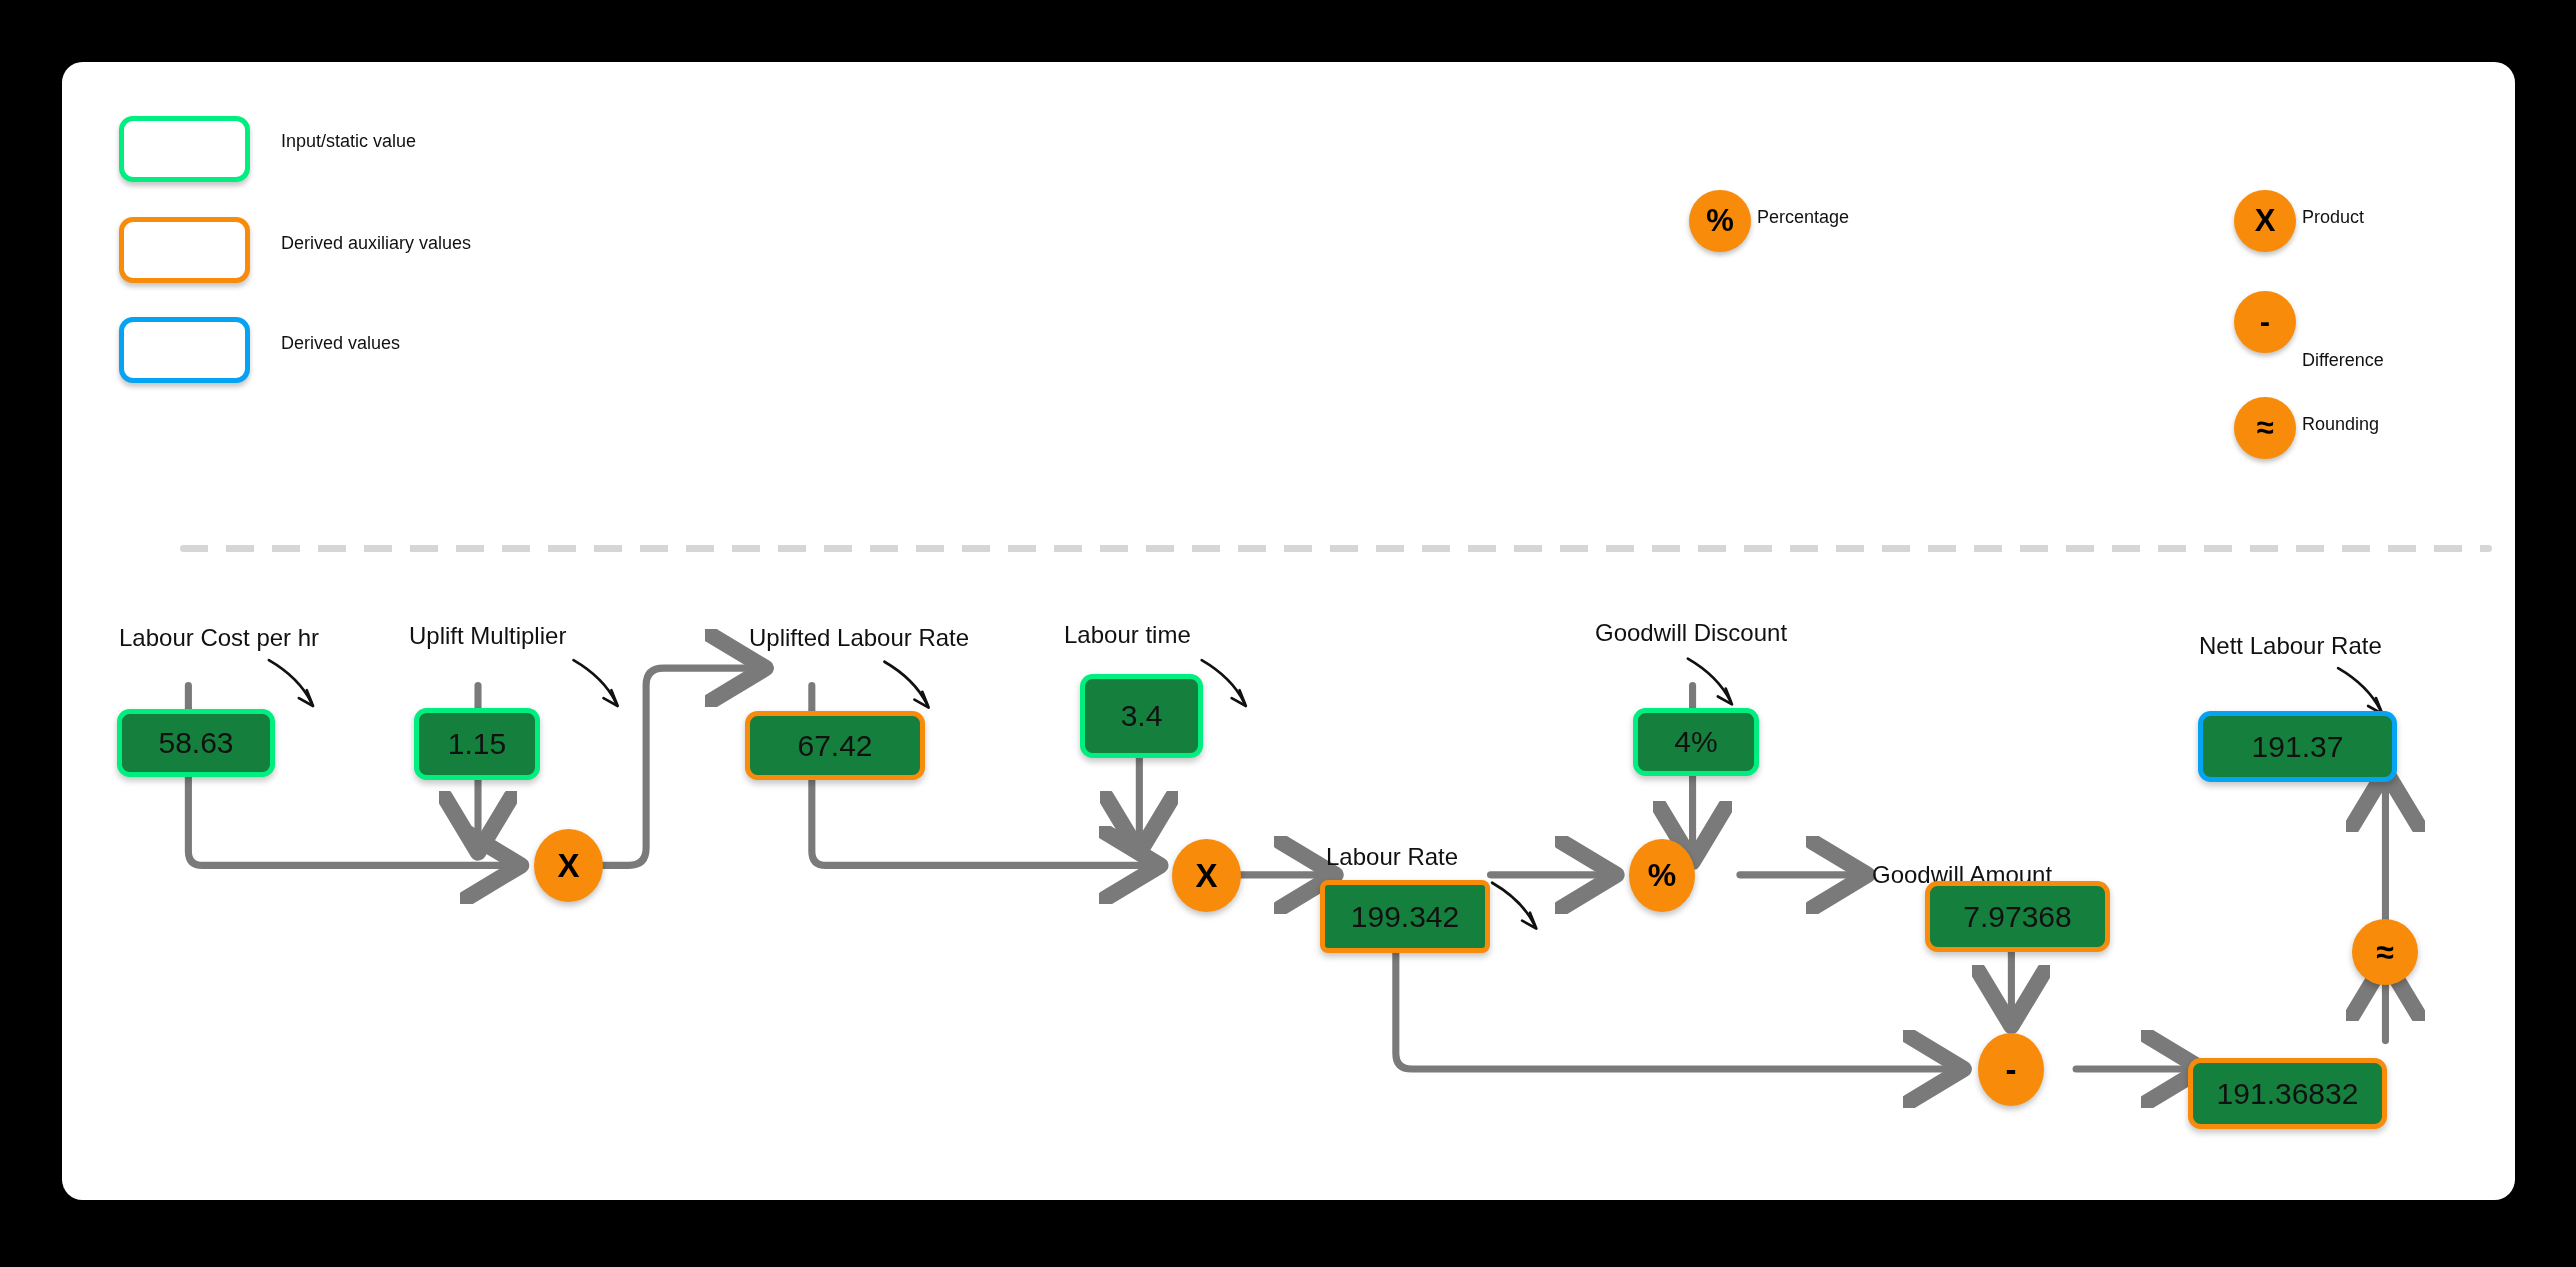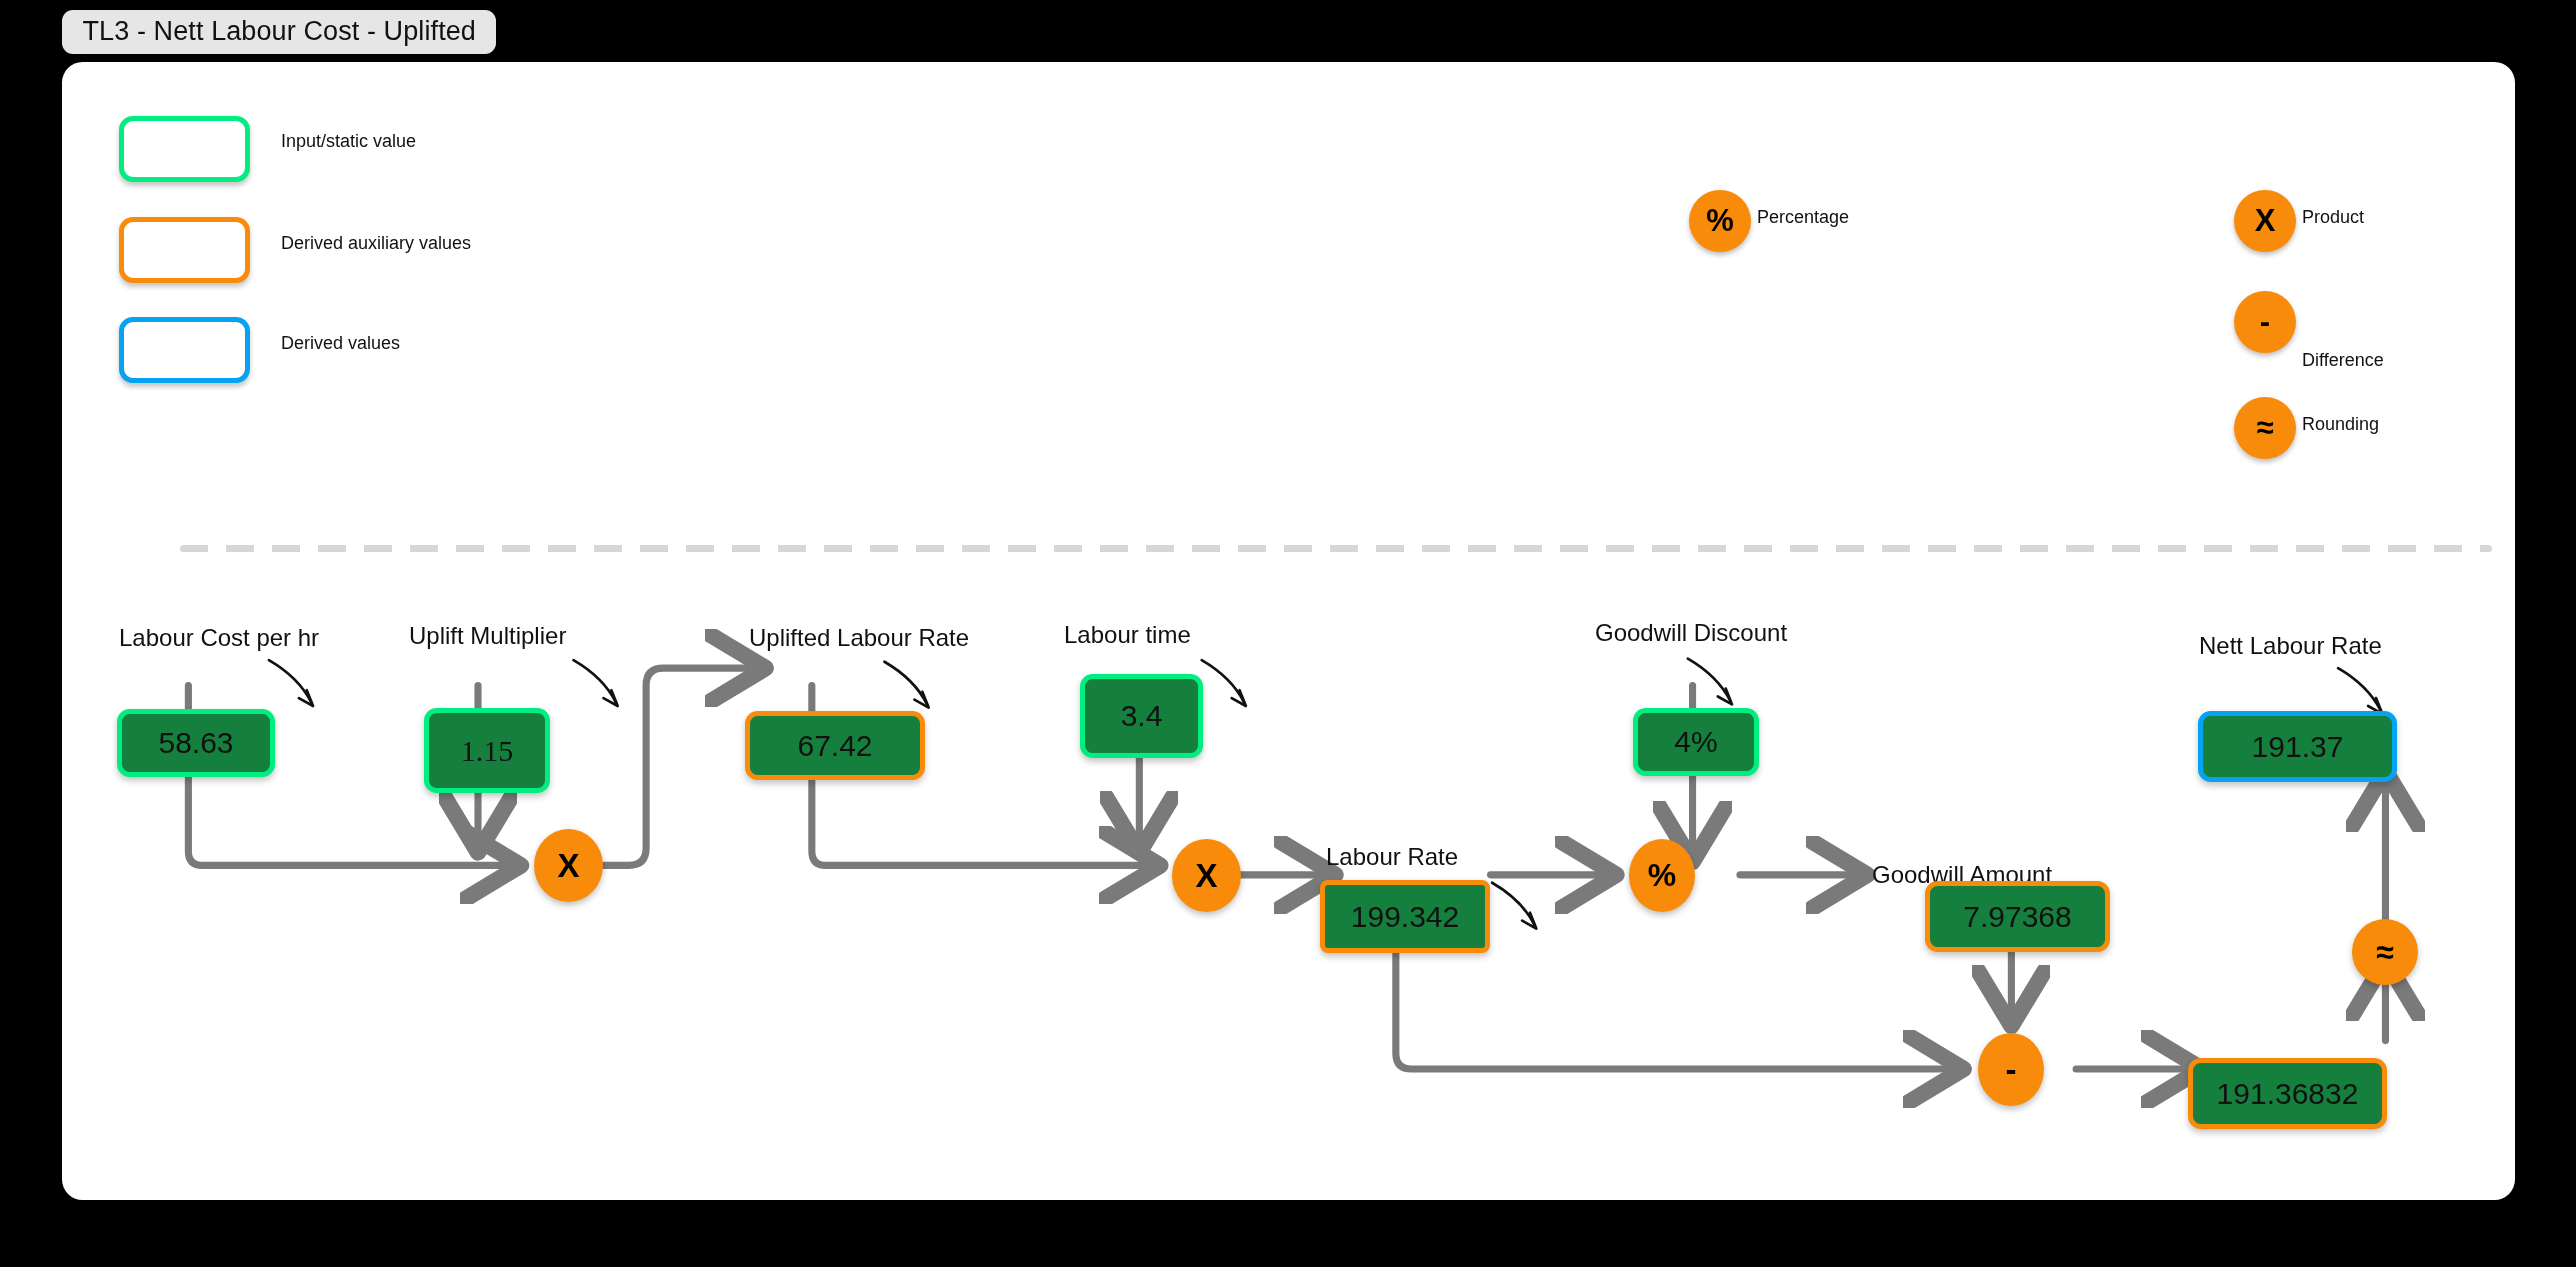--- a/index.html
+++ b/index.html
@@ -45,23 +45,20 @@
   .node-label{position:absolute;font-size:24px;color:#111;white-space:nowrap;}
 
   
   #wires{position:absolute;left:0;top:0;width:2453px;height:1138px;pointer-events:none;}
 </style>
 </head>
 <body>
 
 <div id="stage">
 
-  <div id="title-pill">
-    <span>TL3 - Nett Labour Cost - Uplifted</span>
-  </div>
 
   <div id="canvas">
 
     <div class="legend-swatch" style="left:57px;top:54px;border:5.5px solid #00EE80;"></div>
     <div class="legend-label" style="left:219px;top:69px;">Input/static value</div>
 
     <div class="legend-swatch" style="left:57px;top:155px;border:5.5px solid #F88B0A;"></div>
     <div class="legend-label" style="left:219px;top:171px;">Derived auxiliary values</div>
 
     <div class="legend-swatch" style="left:57px;top:255px;border:5.5px solid #06A3F2;"></div>
@@ -152,21 +149,21 @@
     <div class="node-label" style="left:1002px;top:559px;">Labour time</div>
     <div class="node-label" style="left:1264px;top:781px;">Labour Rate</div>
     <div class="node-label" style="left:1533px;top:557px;">Goodwill Discount</div>
     <div class="node-label" style="left:1810px;top:799px;">Goodwill Amount</div>
     <div class="node-label" style="left:2137px;top:570px;">Nett Labour Rate</div>
 
     <div class="node green" style="left:55px;top:647px;width:158px;height:68px;">
       <span>58.63</span>
     </div>
 
-    <div class="node green" style="left:362px;top:646px;width:126px;height:85px;font-family:Liberation Serif, serif;">
+    <div class="node green" style="left:352px;top:646px;width:126px;height:72px;">
       <span>1.15</span>
     </div>
 
     <div class="node orange" style="left:683px;top:649px;width:180px;height:69px;">
       <span>67.42</span>
     </div>
 
     <div class="node green" style="left:1018px;top:612px;width:123px;height:84px;">
       <span>3.4</span>
     </div>

